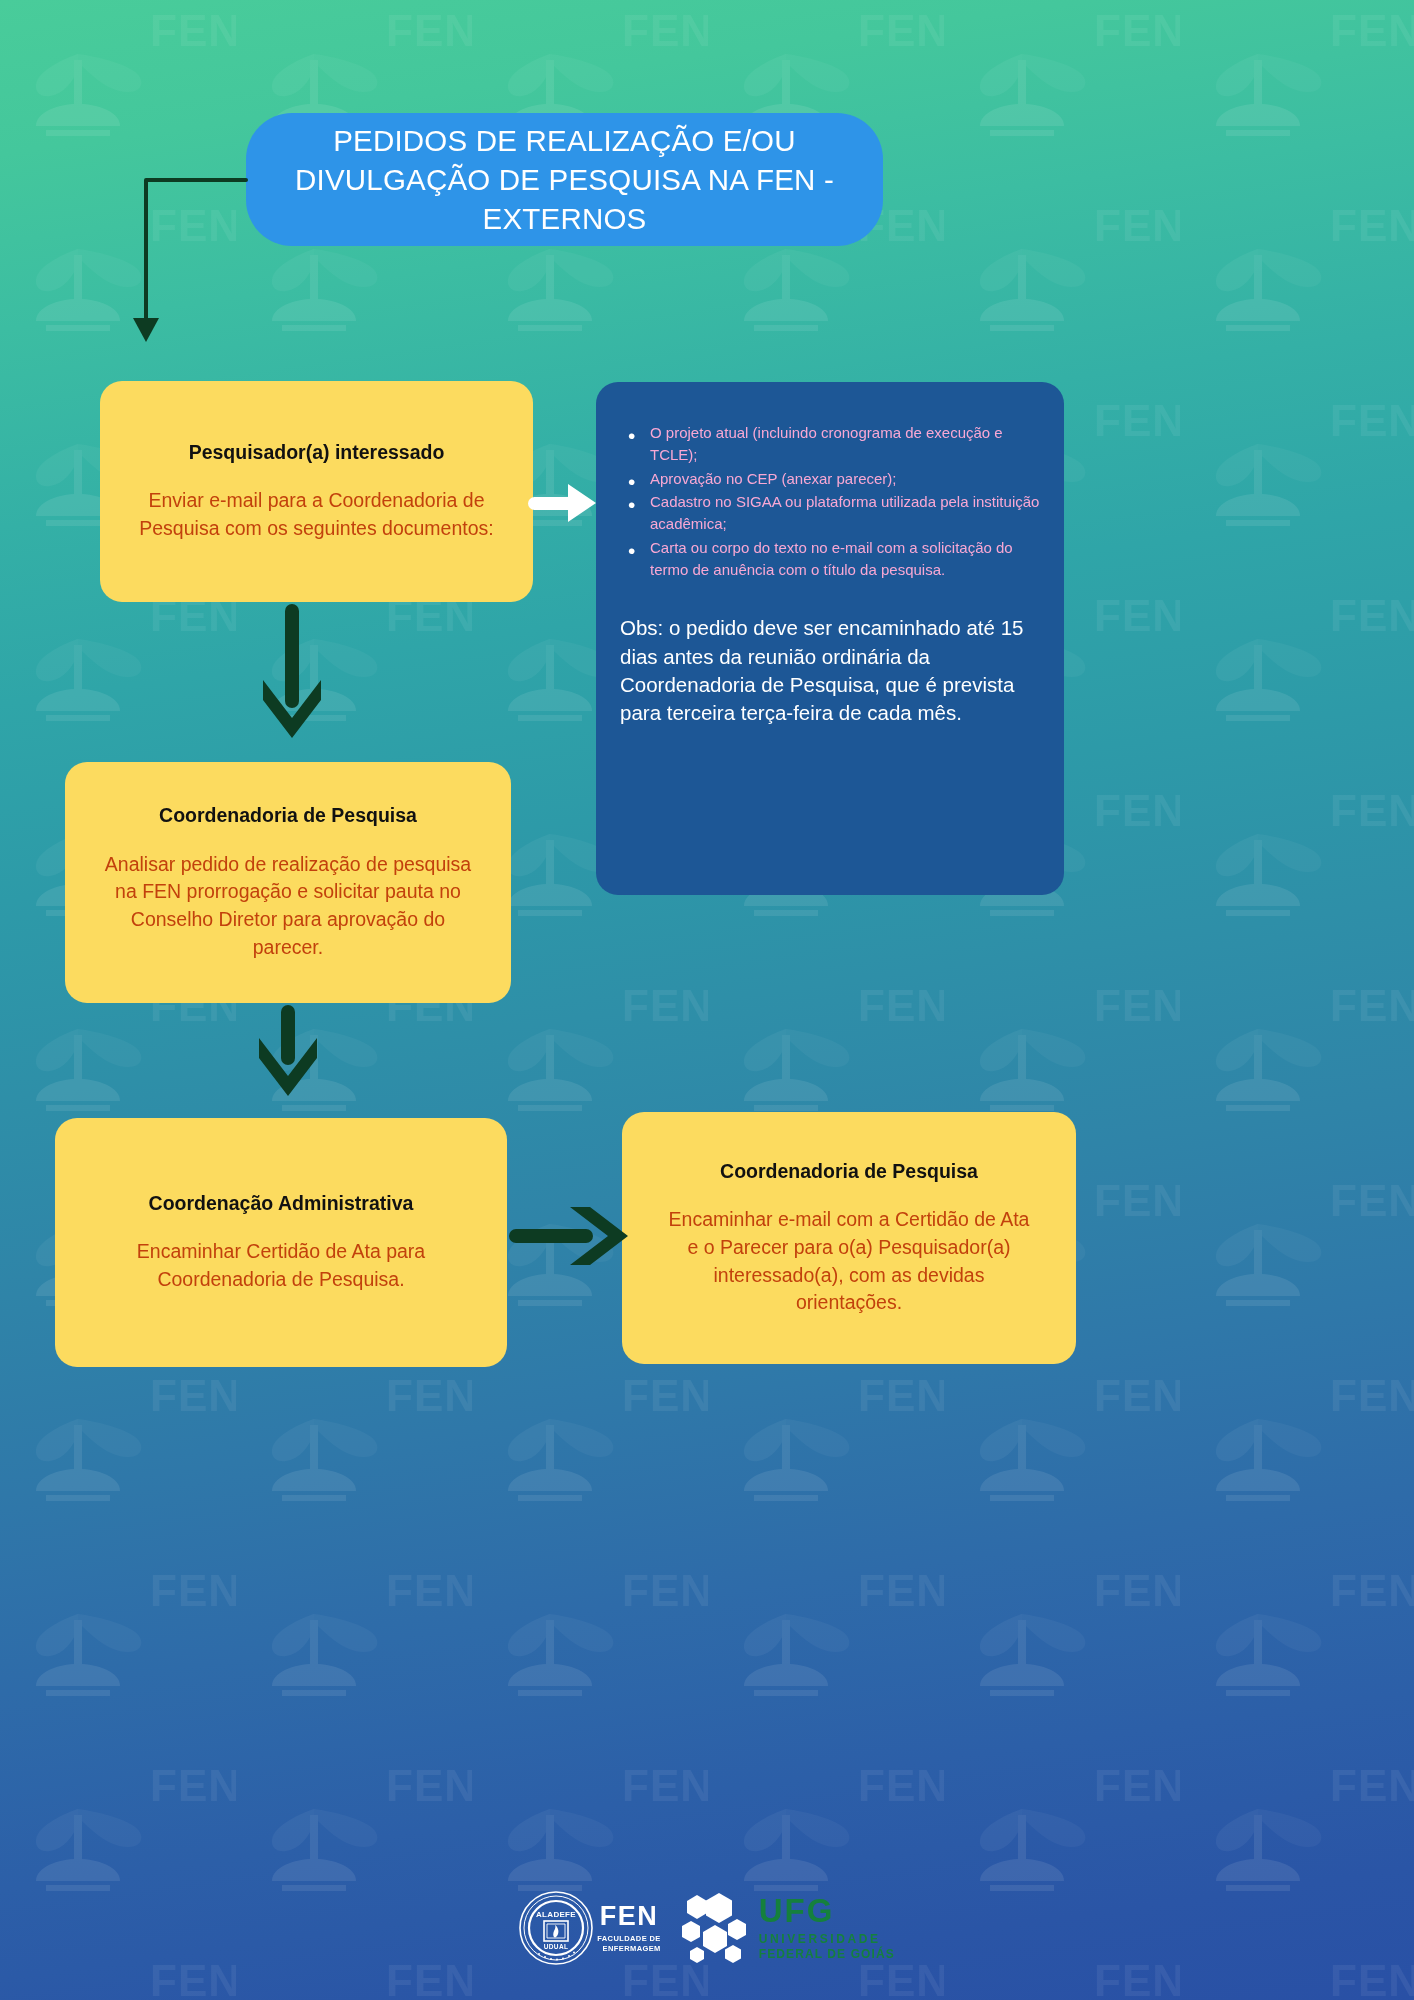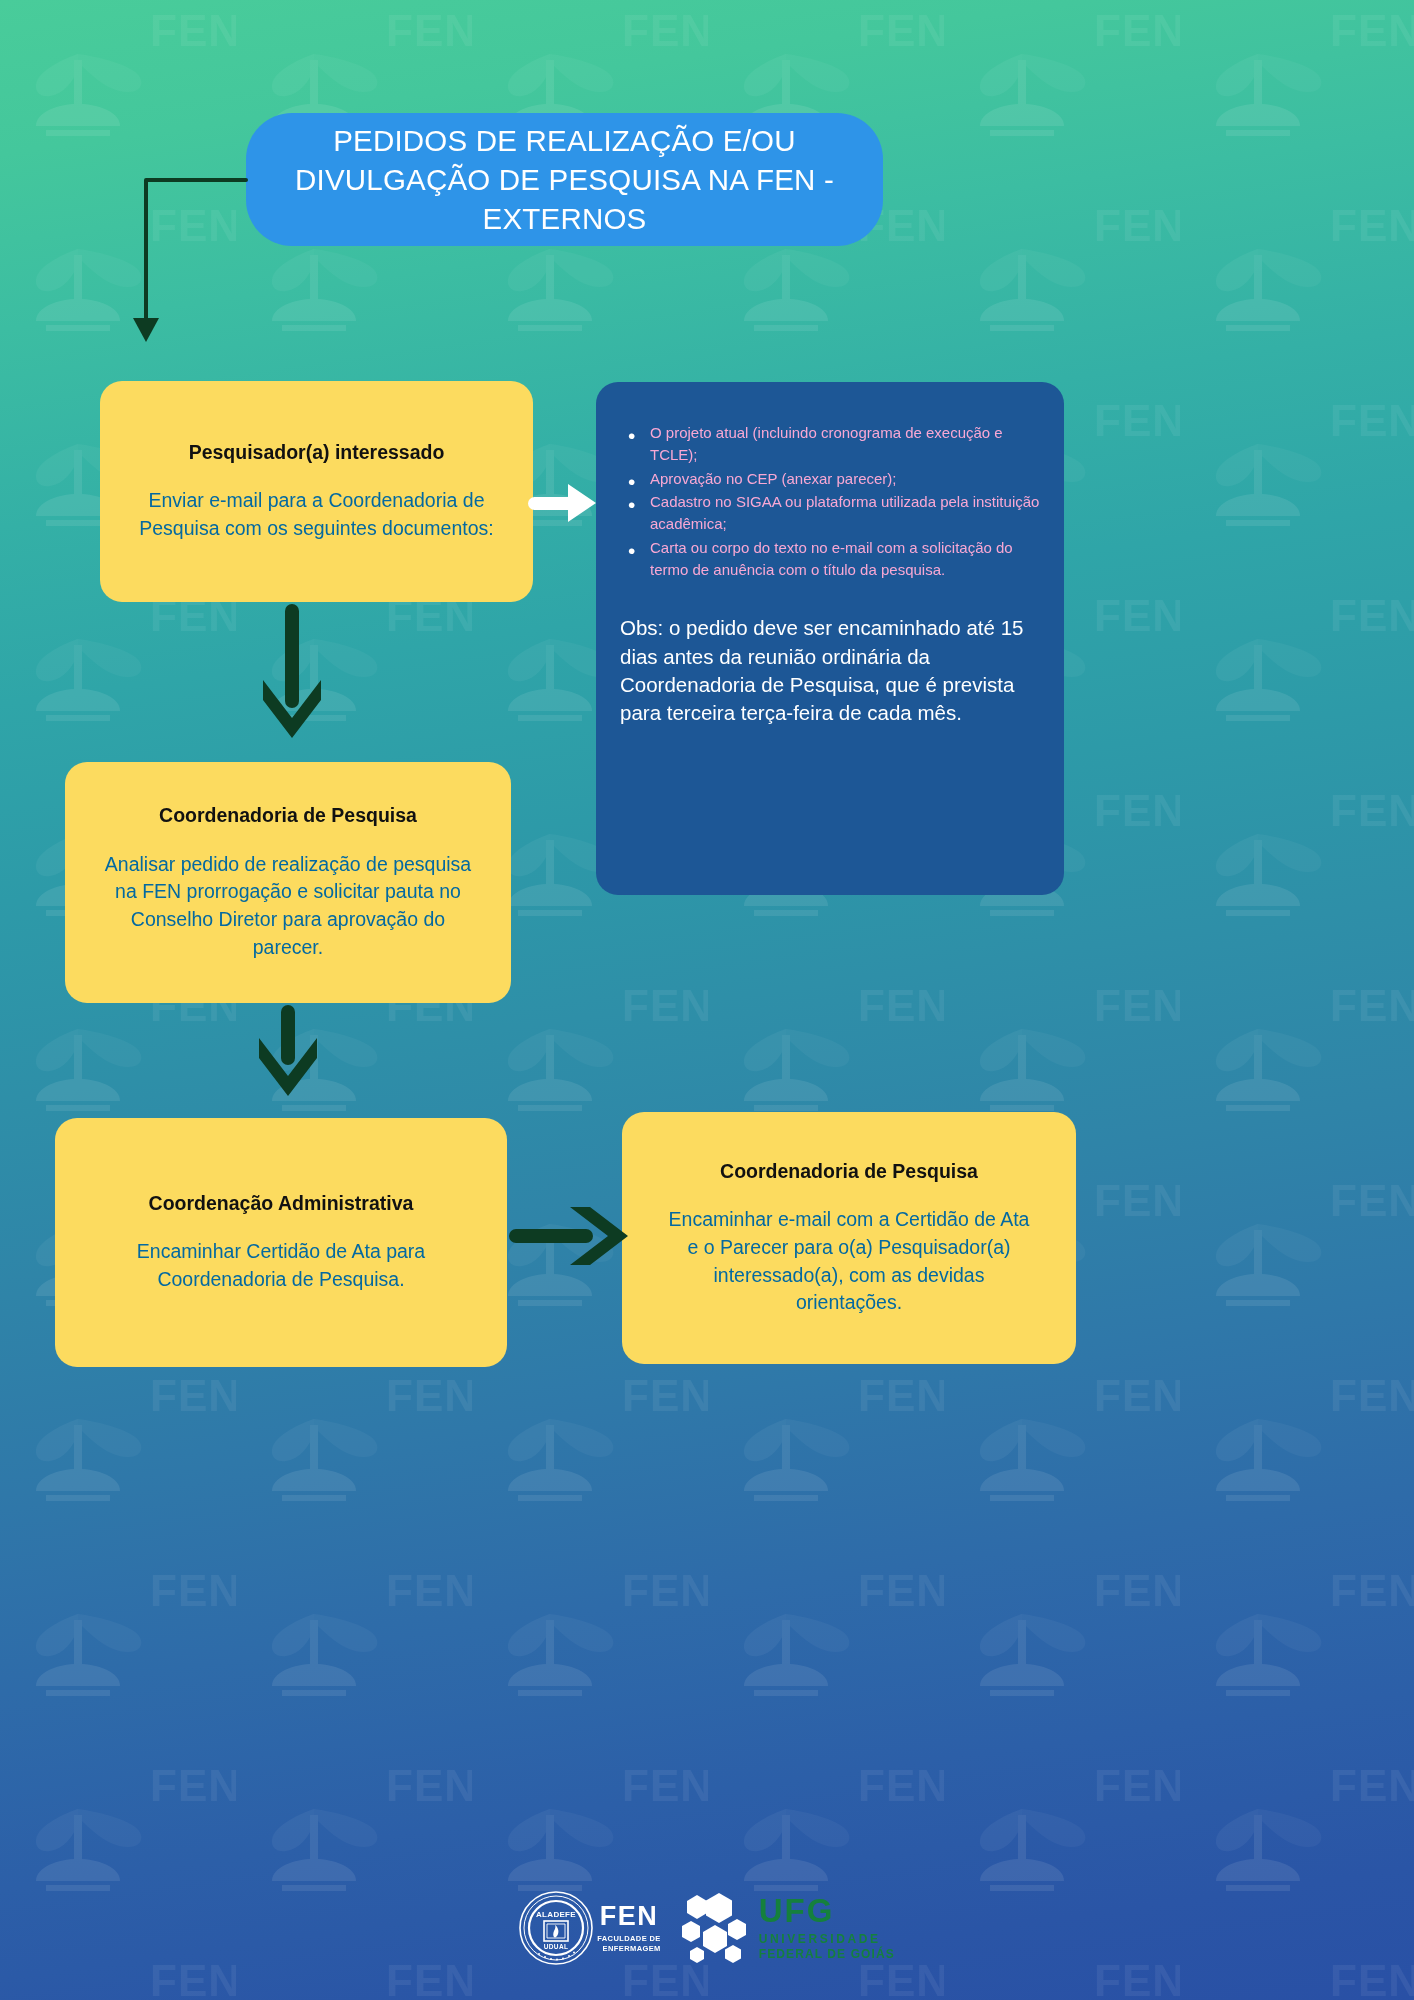--- a/index.html
+++ b/index.html
@@ -91,21 +91,21 @@
     padding: 14px 20px;
   }
   .card-heading {
     color: #111111;
     font-size: 19.5px;
     font-weight: bold;
     text-align: center;
     line-height: 1.3;
   }
   .card-body {
-    color: #0369a1;
+    color: #c2410c;
     font-size: 19.5px;
     font-weight: normal;
     text-align: center;
     line-height: 1.42;
     margin-top: 22px;
     white-space: pre-line;
   }
 
   #card-researcher { left: 76px;  top: 381px;  width: 433px; height: 221px; margin-left: 24px; }
   #card-coord      { left: 65px;  top: 762px;  width: 446px; height: 241px; }

